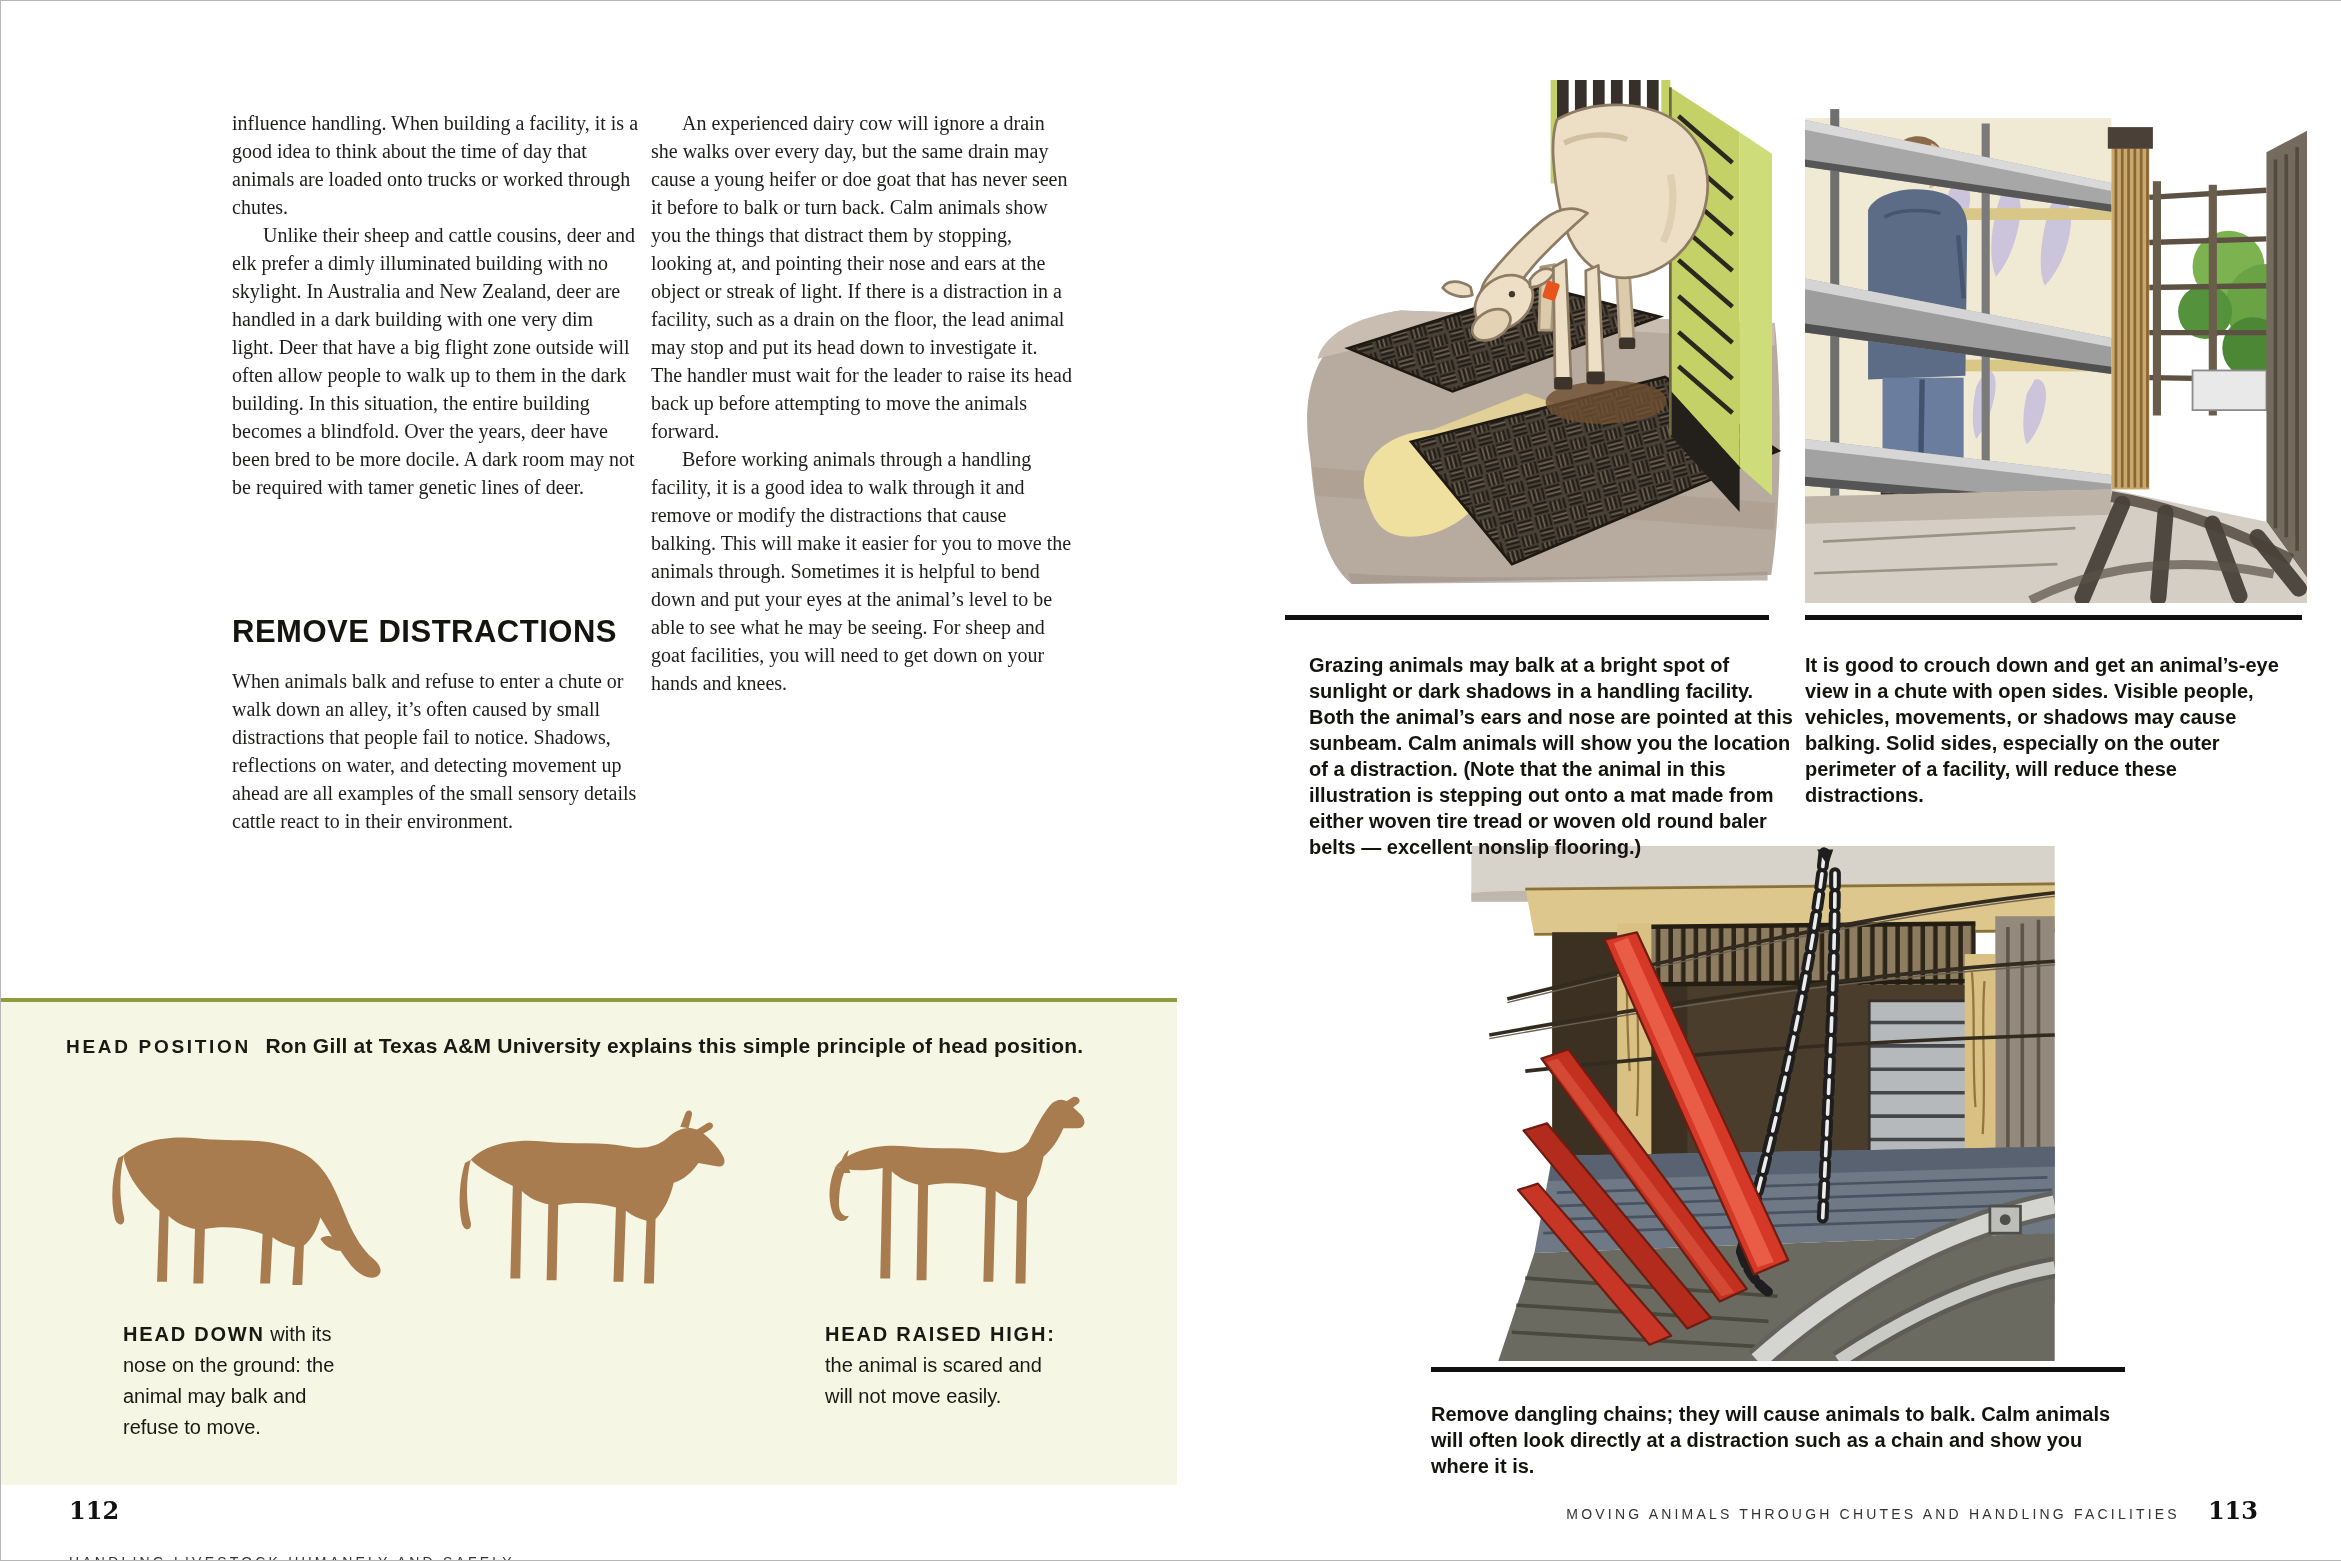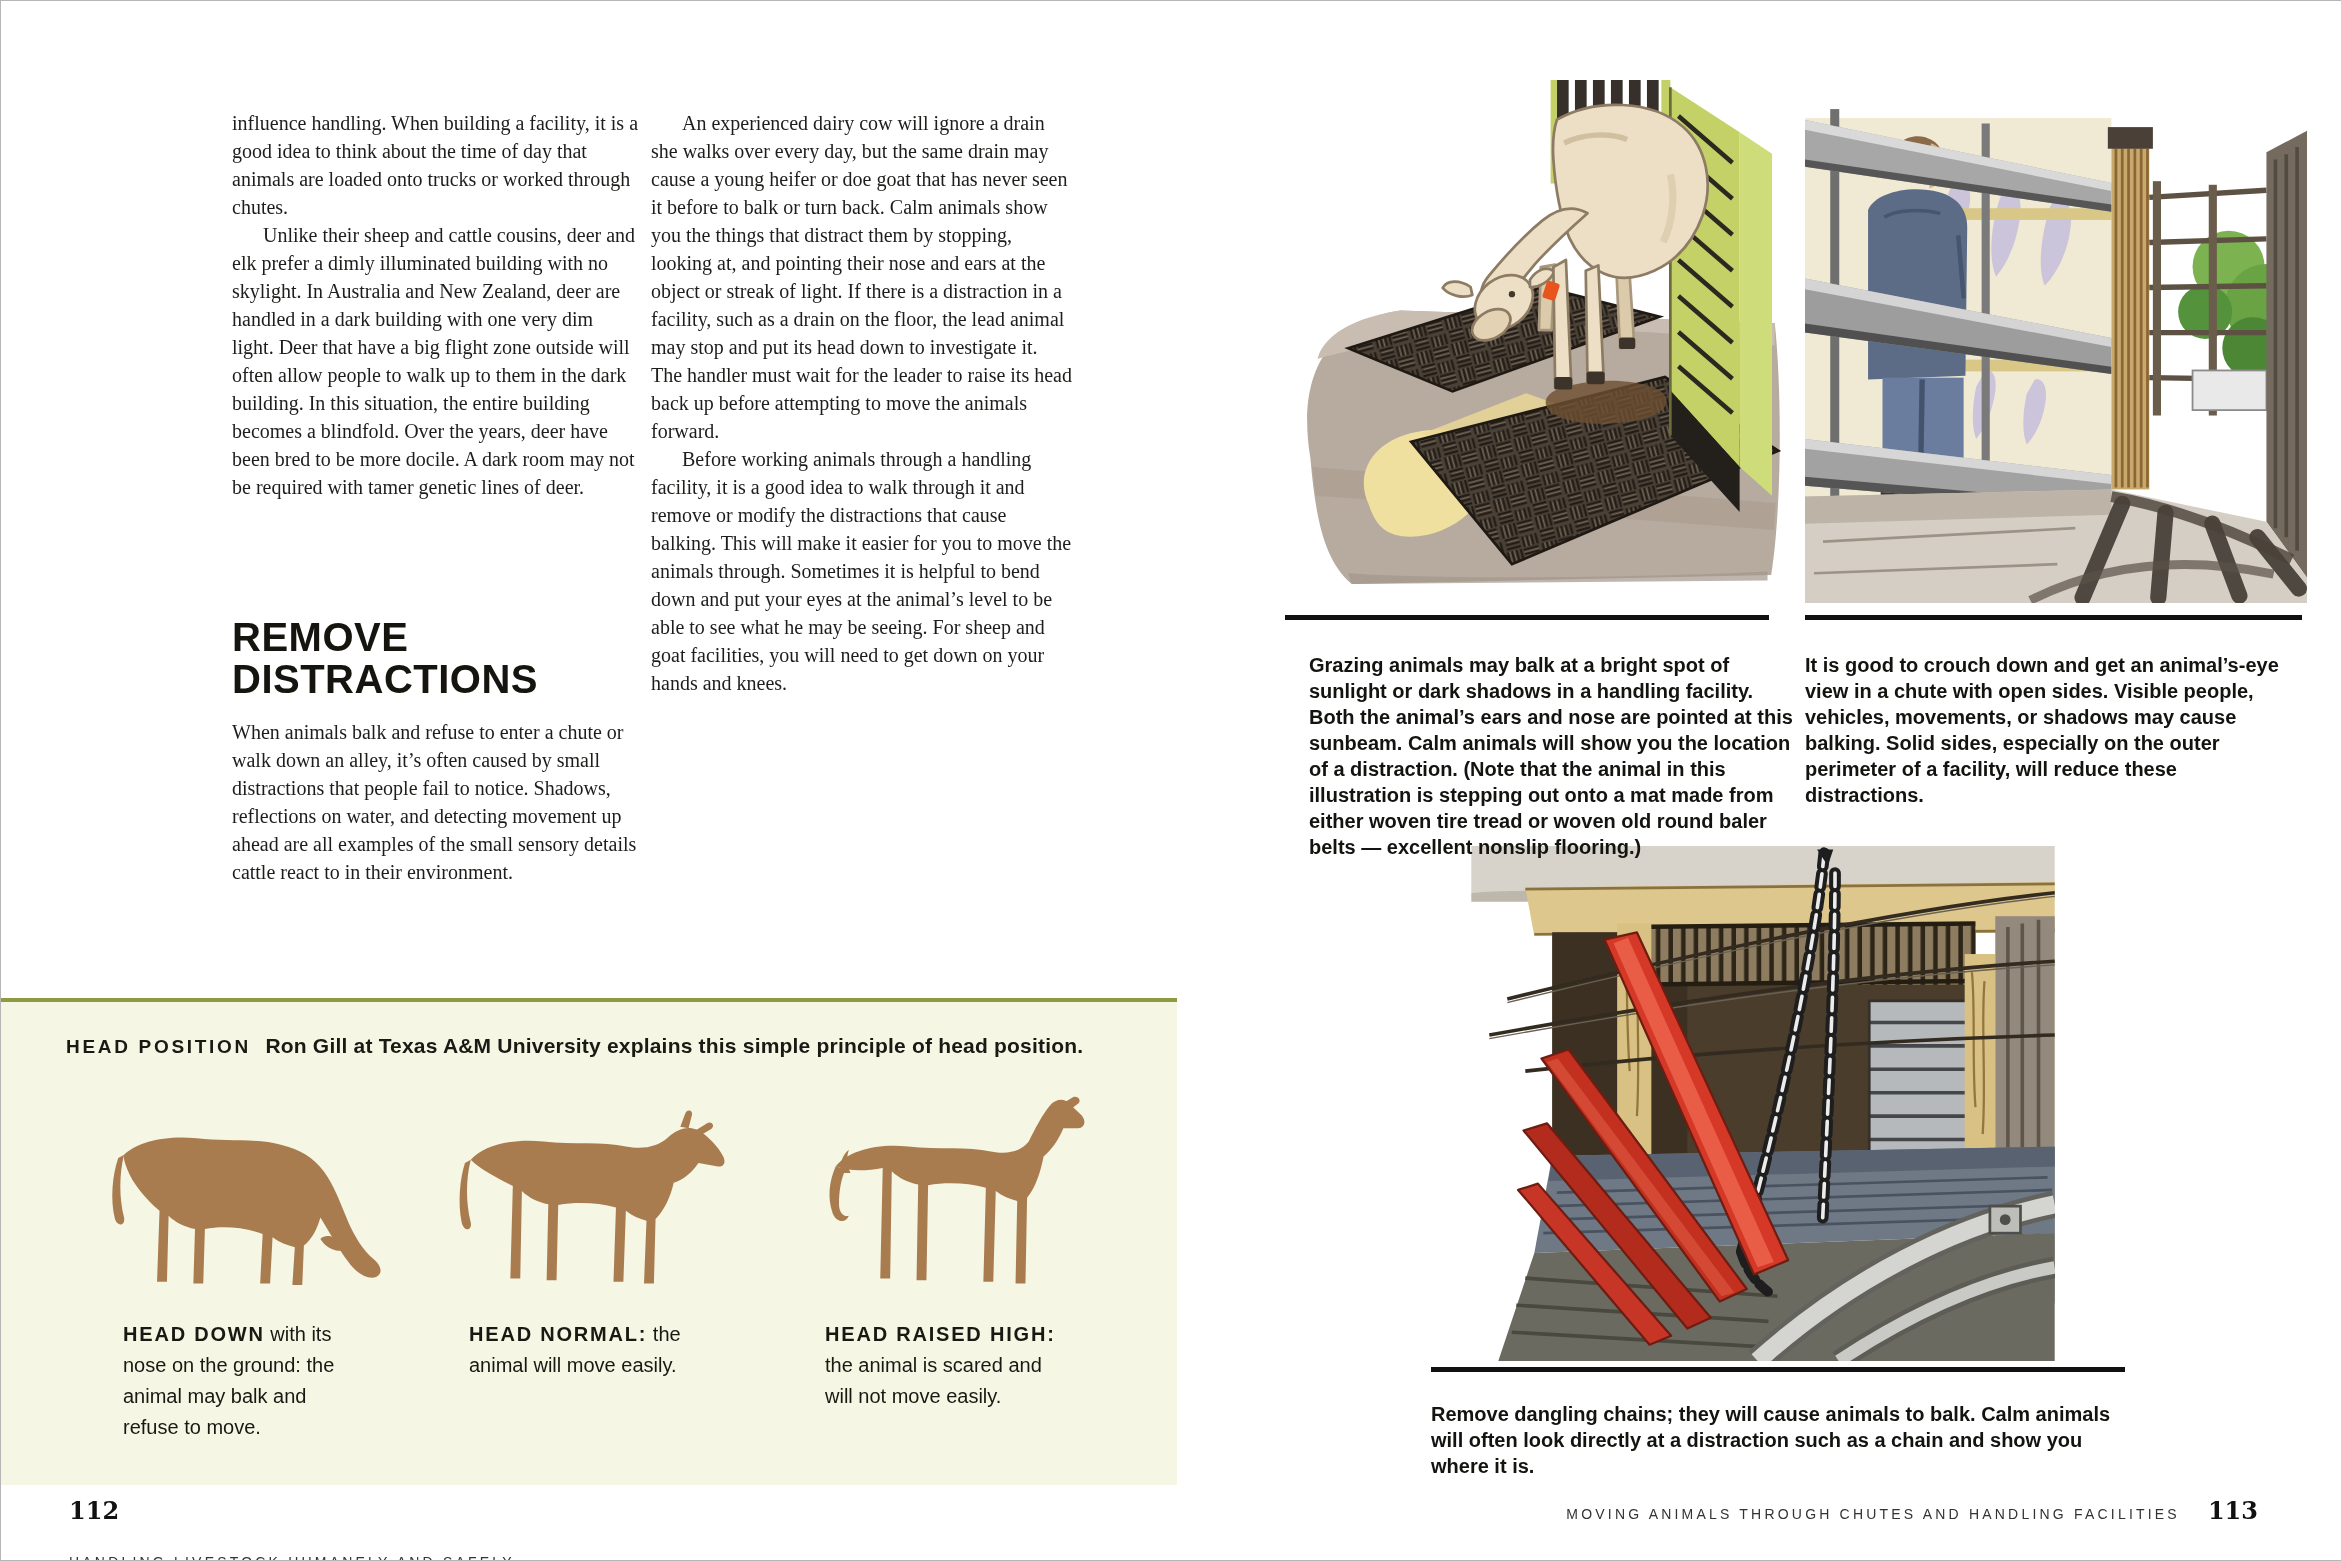--- a/index.html
+++ b/index.html
@@ -10,21 +10,21 @@
     font-family:"Liberation Serif","DejaVu Serif",serif; color:#1d1d1b;
   }
   
   .textcol { position:absolute; font-size:20px; line-height:28px; text-align:left; }
   .textcol p { margin:0; }
   .textcol p.ind { text-indent:31px; }
   .col1 { left:231px; top:108px; width:407px; }
   .col2 { left:650px; top:108px; width:422px; }
   h2.sechead {
     font-family:"Liberation Sans",sans-serif; font-weight:700;
-    font-size:40px; line-height:1.05; letter-spacing:0.5px; color:#15140f;
+    font-size:31px; line-height:1.05; letter-spacing:0.5px; color:#15140f;
     margin:115px 0 18px 0;
   }
   
   .hpbox {
     position:absolute; left:0; top:997px; width:1176px; height:487px;
     background:var(--box-bg,#f5f6e3);
     border-top:4.5px solid var(--box-rule-olive,#8f9b41);
     box-sizing:border-box;
   }
   .hpintro { position:absolute; left:65px; top:32px; font-family:"Liberation Sans",sans-serif; color:#1a1a14; white-space:nowrap; }
@@ -117,23 +117,20 @@
             <path d="M314,6 L324,0 C330,-2 334,4 330,8 L322,14 Z"></path>
             <path d="M36,84 C28,102 26,122 32,140 C36,152 48,154 52,144 C46,146 40,140 40,130 C40,116 42,100 48,88 Z"></path>
             <path d="M44,92 C40,82 44,70 52,64 C48,76 50,84 54,92 Z"></path>
           </g>
         </svg>
       </div>
 
       <figcaption class="hpcap" id="cap1">
         <span class="lead">HEAD DOWN</span><span class="rest"> with its nose on the ground: the animal may balk and refuse to move.</span>
       </figcaption>
-      <figcaption class="hpcap" id="cap2">
-        <span class="lead">HEAD NORMAL:</span><span class="rest"> the animal will move easily.</span>
-      </figcaption>
       <figcaption class="hpcap" id="cap3">
         <span class="lead">HEAD RAISED HIGH:</span><span class="rest"> the animal is scared and will not move easily.</span>
       </figcaption>
     </div>
 
     <footer class="pfooter" id="footer-left">
       <span class="pnum">112</span>
       <span class="ptitle">HANDLING LIVESTOCK HUMANELY AND SAFELY</span>
     </footer>
   </section>

